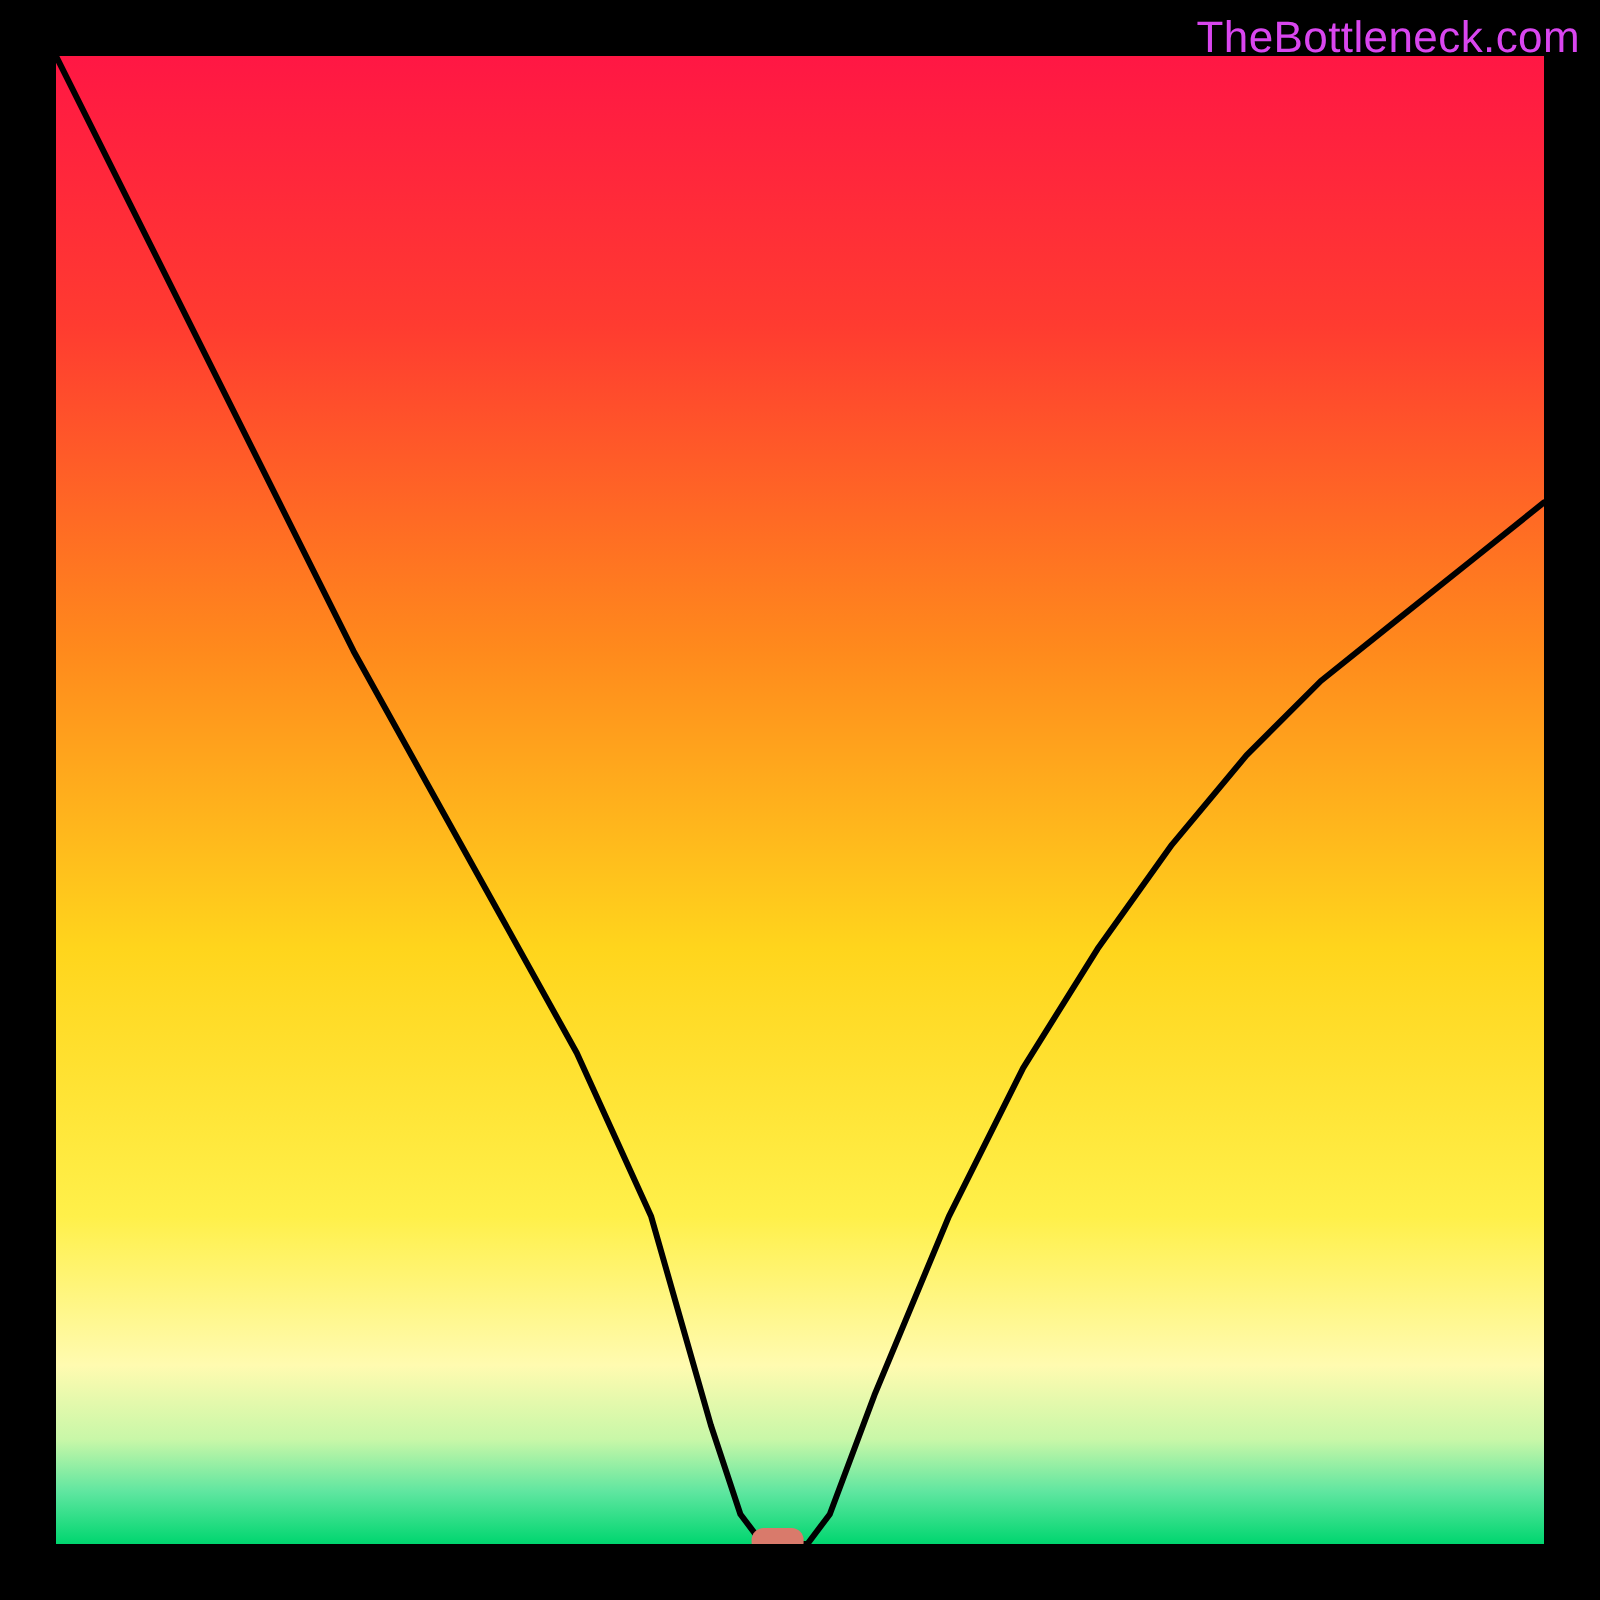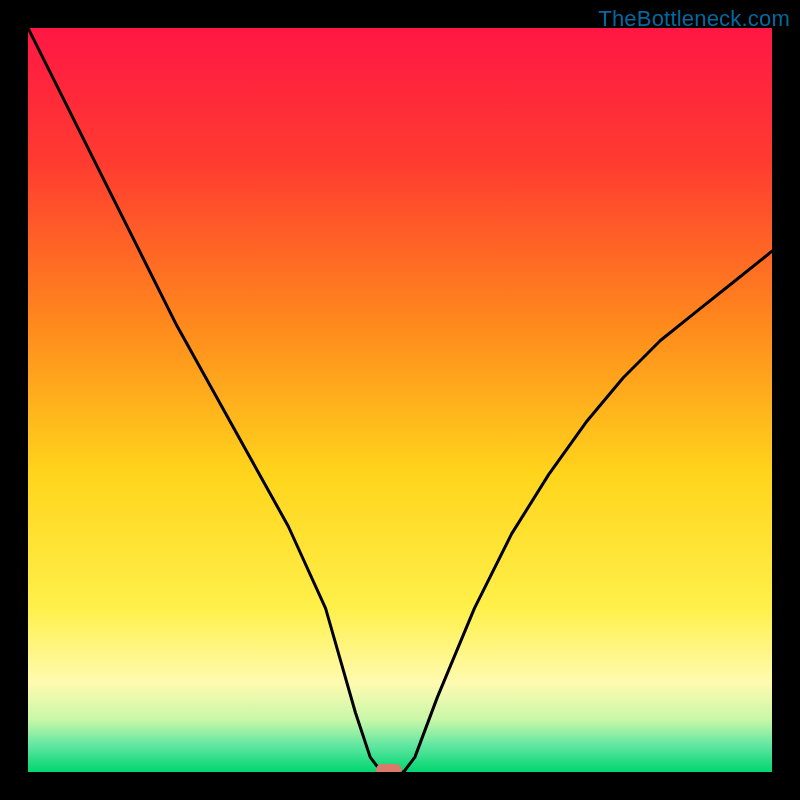--- a/index.html
+++ b/index.html
@@ -26,21 +26,21 @@
   }
   .plot-area svg {
     display: block;
     width: 100%;
     height: 100%;
   }
   .watermark {
     position: absolute;
     top: 6px;
     right: 10px;
-    color: #0369a1;
+    color: #d946ef;
     font-size: 22px;
     letter-spacing: 0.2px;
     font-weight: 500;
   }
 </style>
 </head>
 <body>
 
 <div class="frame">
 

